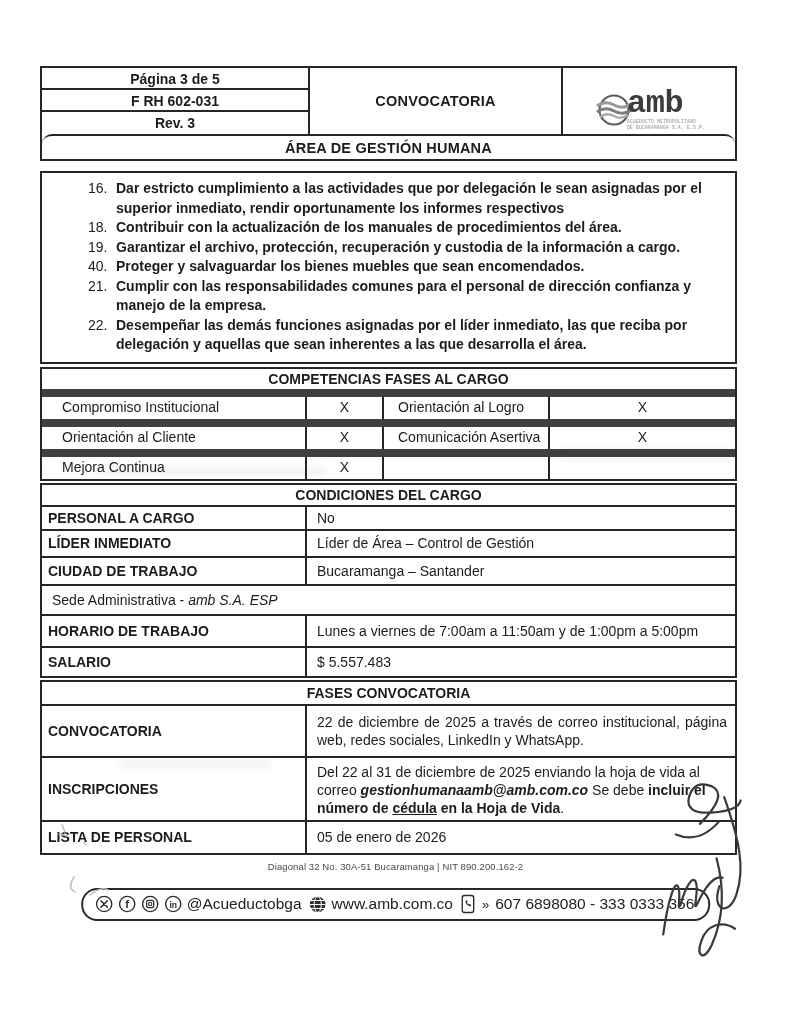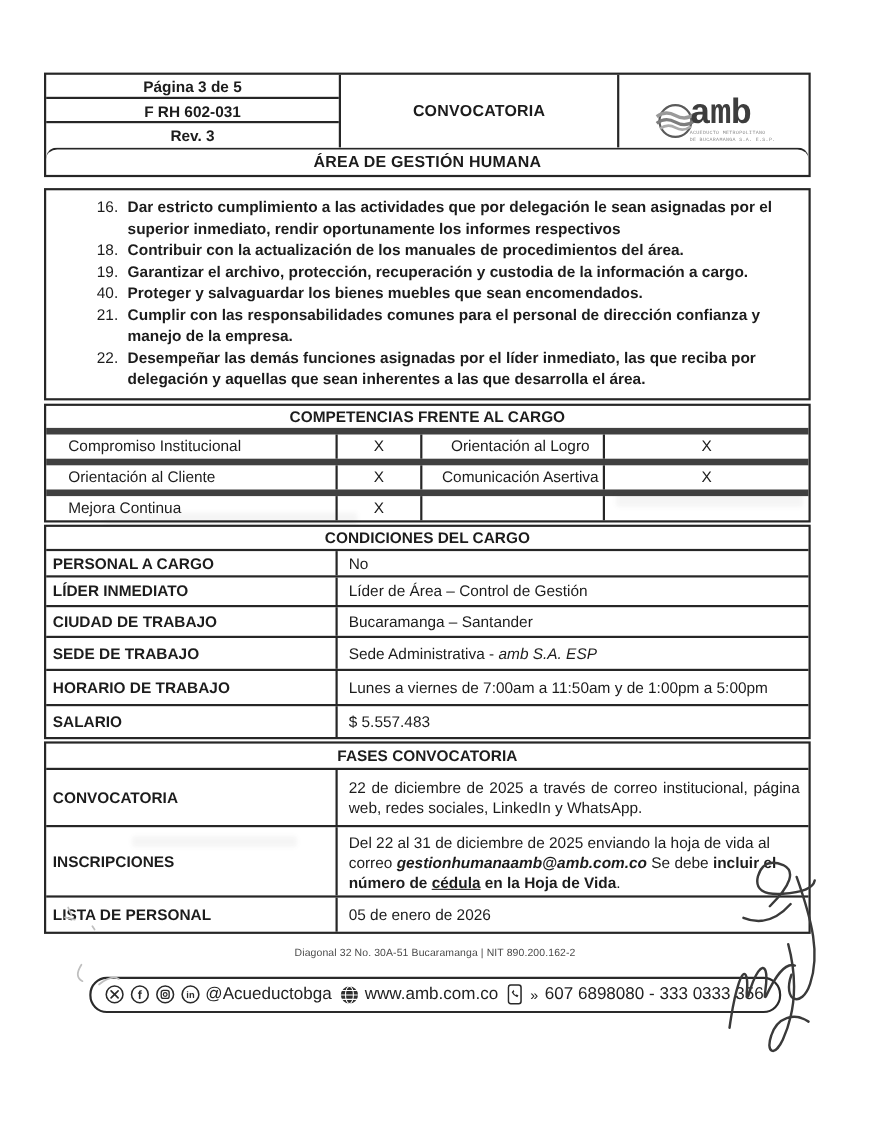--- a/index.html
+++ b/index.html
@@ -45,25 +45,25 @@
 
   
   .sec { border:2px solid #262626; }
   .sec-title {
     height:20px; line-height:20px; text-align:center;
     font-weight:bold; font-size:14px;
   }
   .mt3 { margin-top:3px; } .mt2 { margin-top:2px; }
 
   
-  .crow { display:flex; border-top:6px solid #404040; }
+  .crow { display:flex; border-top:8px solid #404040; }
   .ccell { font-size:14px; line-height:21px; height:22px; overflow:hidden; }
   .cc1 { width:265px; padding-left:20px; border-right:2px solid #262626; }
   .cc2 { width:77px;  text-align:center; border-right:2px solid #262626; }
-  .cc3 { width:166px; padding-left:14px; border-right:2px solid #262626;text-align:center; }
+  .cc3 { width:166px; padding-left:14px; border-right:2px solid #262626; }
   .cc4 { flex:1; text-align:center; }
 
   
   .lvrow { display:flex; border-top:2px solid #262626; align-items:stretch; }
   .lv-label {
     width:265px; border-right:2px solid #262626; font-weight:bold;
     font-size:14px; padding-left:6px; display:flex; align-items:center;
   }
   .lv-value {
     flex:1; font-size:14px; padding:2px 8px 2px 10px;
@@ -153,21 +153,21 @@
       <span class="fnnum">21.</span>
       <span class="fntxt">Cumplir con las responsabilidades comunes para el personal de dirección confianza y manejo de la empresa.</span>
     </div>
     <div class="fnitem">
       <span class="fnnum">22.</span>
       <span class="fntxt">Desempeñar las demás funciones asignadas por el líder inmediato, las que reciba por delegación y aquellas que sean inherentes a las que desarrolla el área.</span>
     </div>
   </div>
 
   <div class="col sec mt3">
-    <div class="sec-title">COMPETENCIAS FRENTE AL CARGO</div>
+    <div class="sec-title">COMPETENCIAS FASES AL CARGO</div>
     <div class="crow">
       <div class="ccell cc1">Compromiso Institucional</div>
       <div class="ccell cc2">X</div>
       <div class="ccell cc3">Orientación al Logro</div>
       <div class="ccell cc4">X</div>
     </div>
     <div class="crow">
       <div class="ccell cc1">Orientación al Cliente</div>
       <div class="ccell cc2">X</div>
       <div class="ccell cc3">Comunicación Asertiva</div>
@@ -189,21 +189,20 @@
     </div>
     <div class="lvrow">
       <div class="lv-label h25">LÍDER INMEDIATO</div>
       <div class="lv-value h25">Líder de Área – Control de Gestión</div>
     </div>
     <div class="lvrow">
       <div class="lv-label h26">CIUDAD DE TRABAJO</div>
       <div class="lv-value h26">Bucaramanga – Santander</div>
     </div>
     <div class="lvrow">
-      <div class="lv-label h28">SEDE DE TRABAJO</div>
       <div class="lv-value h28">
           <span style="white-space:pre">Sede Administrativa - </span>
           <span class="it">amb S.A. ESP</span>
         </div>
     </div>
     <div class="lvrow">
       <div class="lv-label h30">HORARIO DE TRABAJO</div>
       <div class="lv-value h30">Lunes a viernes de 7:00am a 11:50am y de 1:00pm a 5:00pm</div>
     </div>
     <div class="lvrow">

